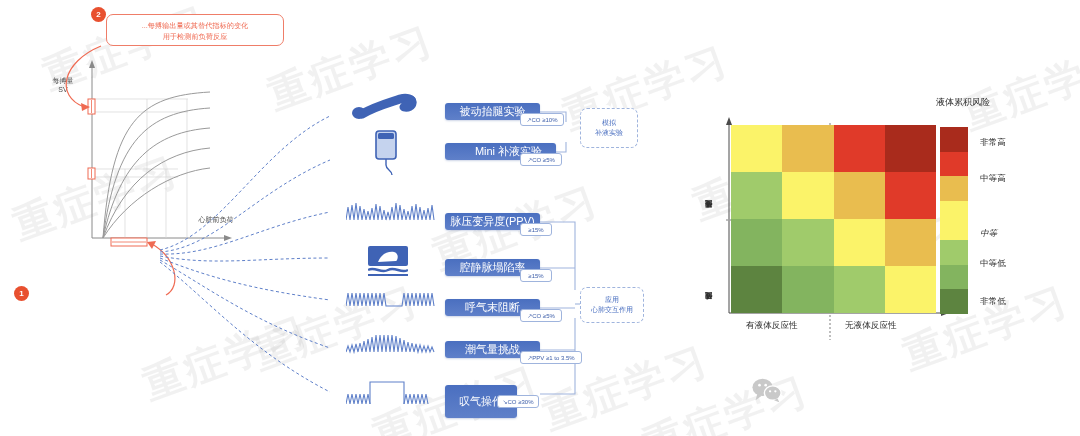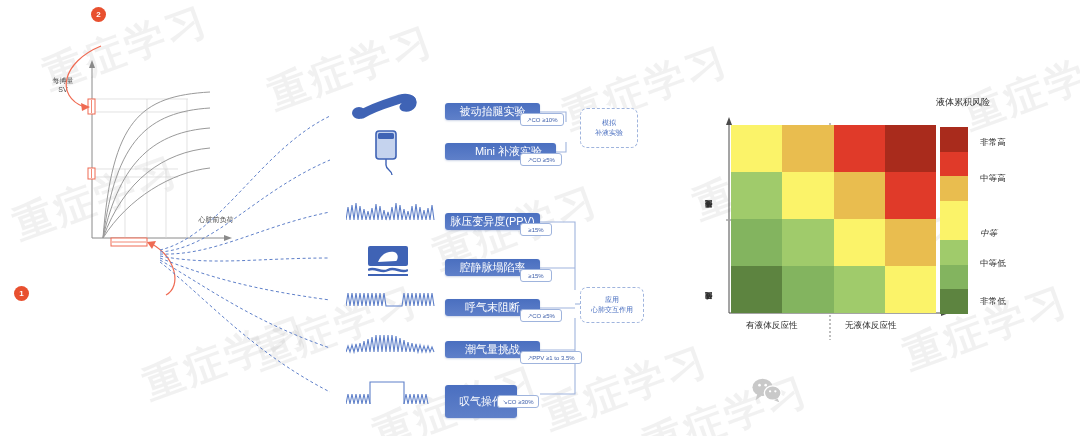--- a/index.html
+++ b/index.html
@@ -91,20 +91,24 @@
       <div class="wm" style="left: 900px; top: 300px;">重症学习</div>
       <div class="wm" style="left: 960px; top: 60px;">重症学习</div>
       <div class="wm" style="left: 640px; top: 390px;">重症学习</div>
       <div class="wm" style="left: 40px; top: 20px;">重症学习</div>
       <div class="wm" style="left: 370px; top: 380px;">重症学习</div>
     </div>
 
   <div id="left-panel">
 
     <div class="callout-num" style="left:91px;top:7px;">2</div>
+    <div class="callout" style="left:106px;top:14px;width:178px;height:32px;">
+      <div>...每搏输出量或其替代指标的变化</div>
+      <div>用于检测前负荷反应</div>
+    </div>
 
     <div class="callout-num" style="left:14px;top:286px;">1</div>
 
     <div class="axis-label" style="left:40px;top:76px;width:46px;">
       <div>每搏量</div>
       <div>SV</div>
     </div>
     <div class="axis-label" style="left:186px;top:215px;width:60px;">心脏前负荷</div>
 
     <svg width="340" height="436" style="position:absolute;left:0;top:0;">

